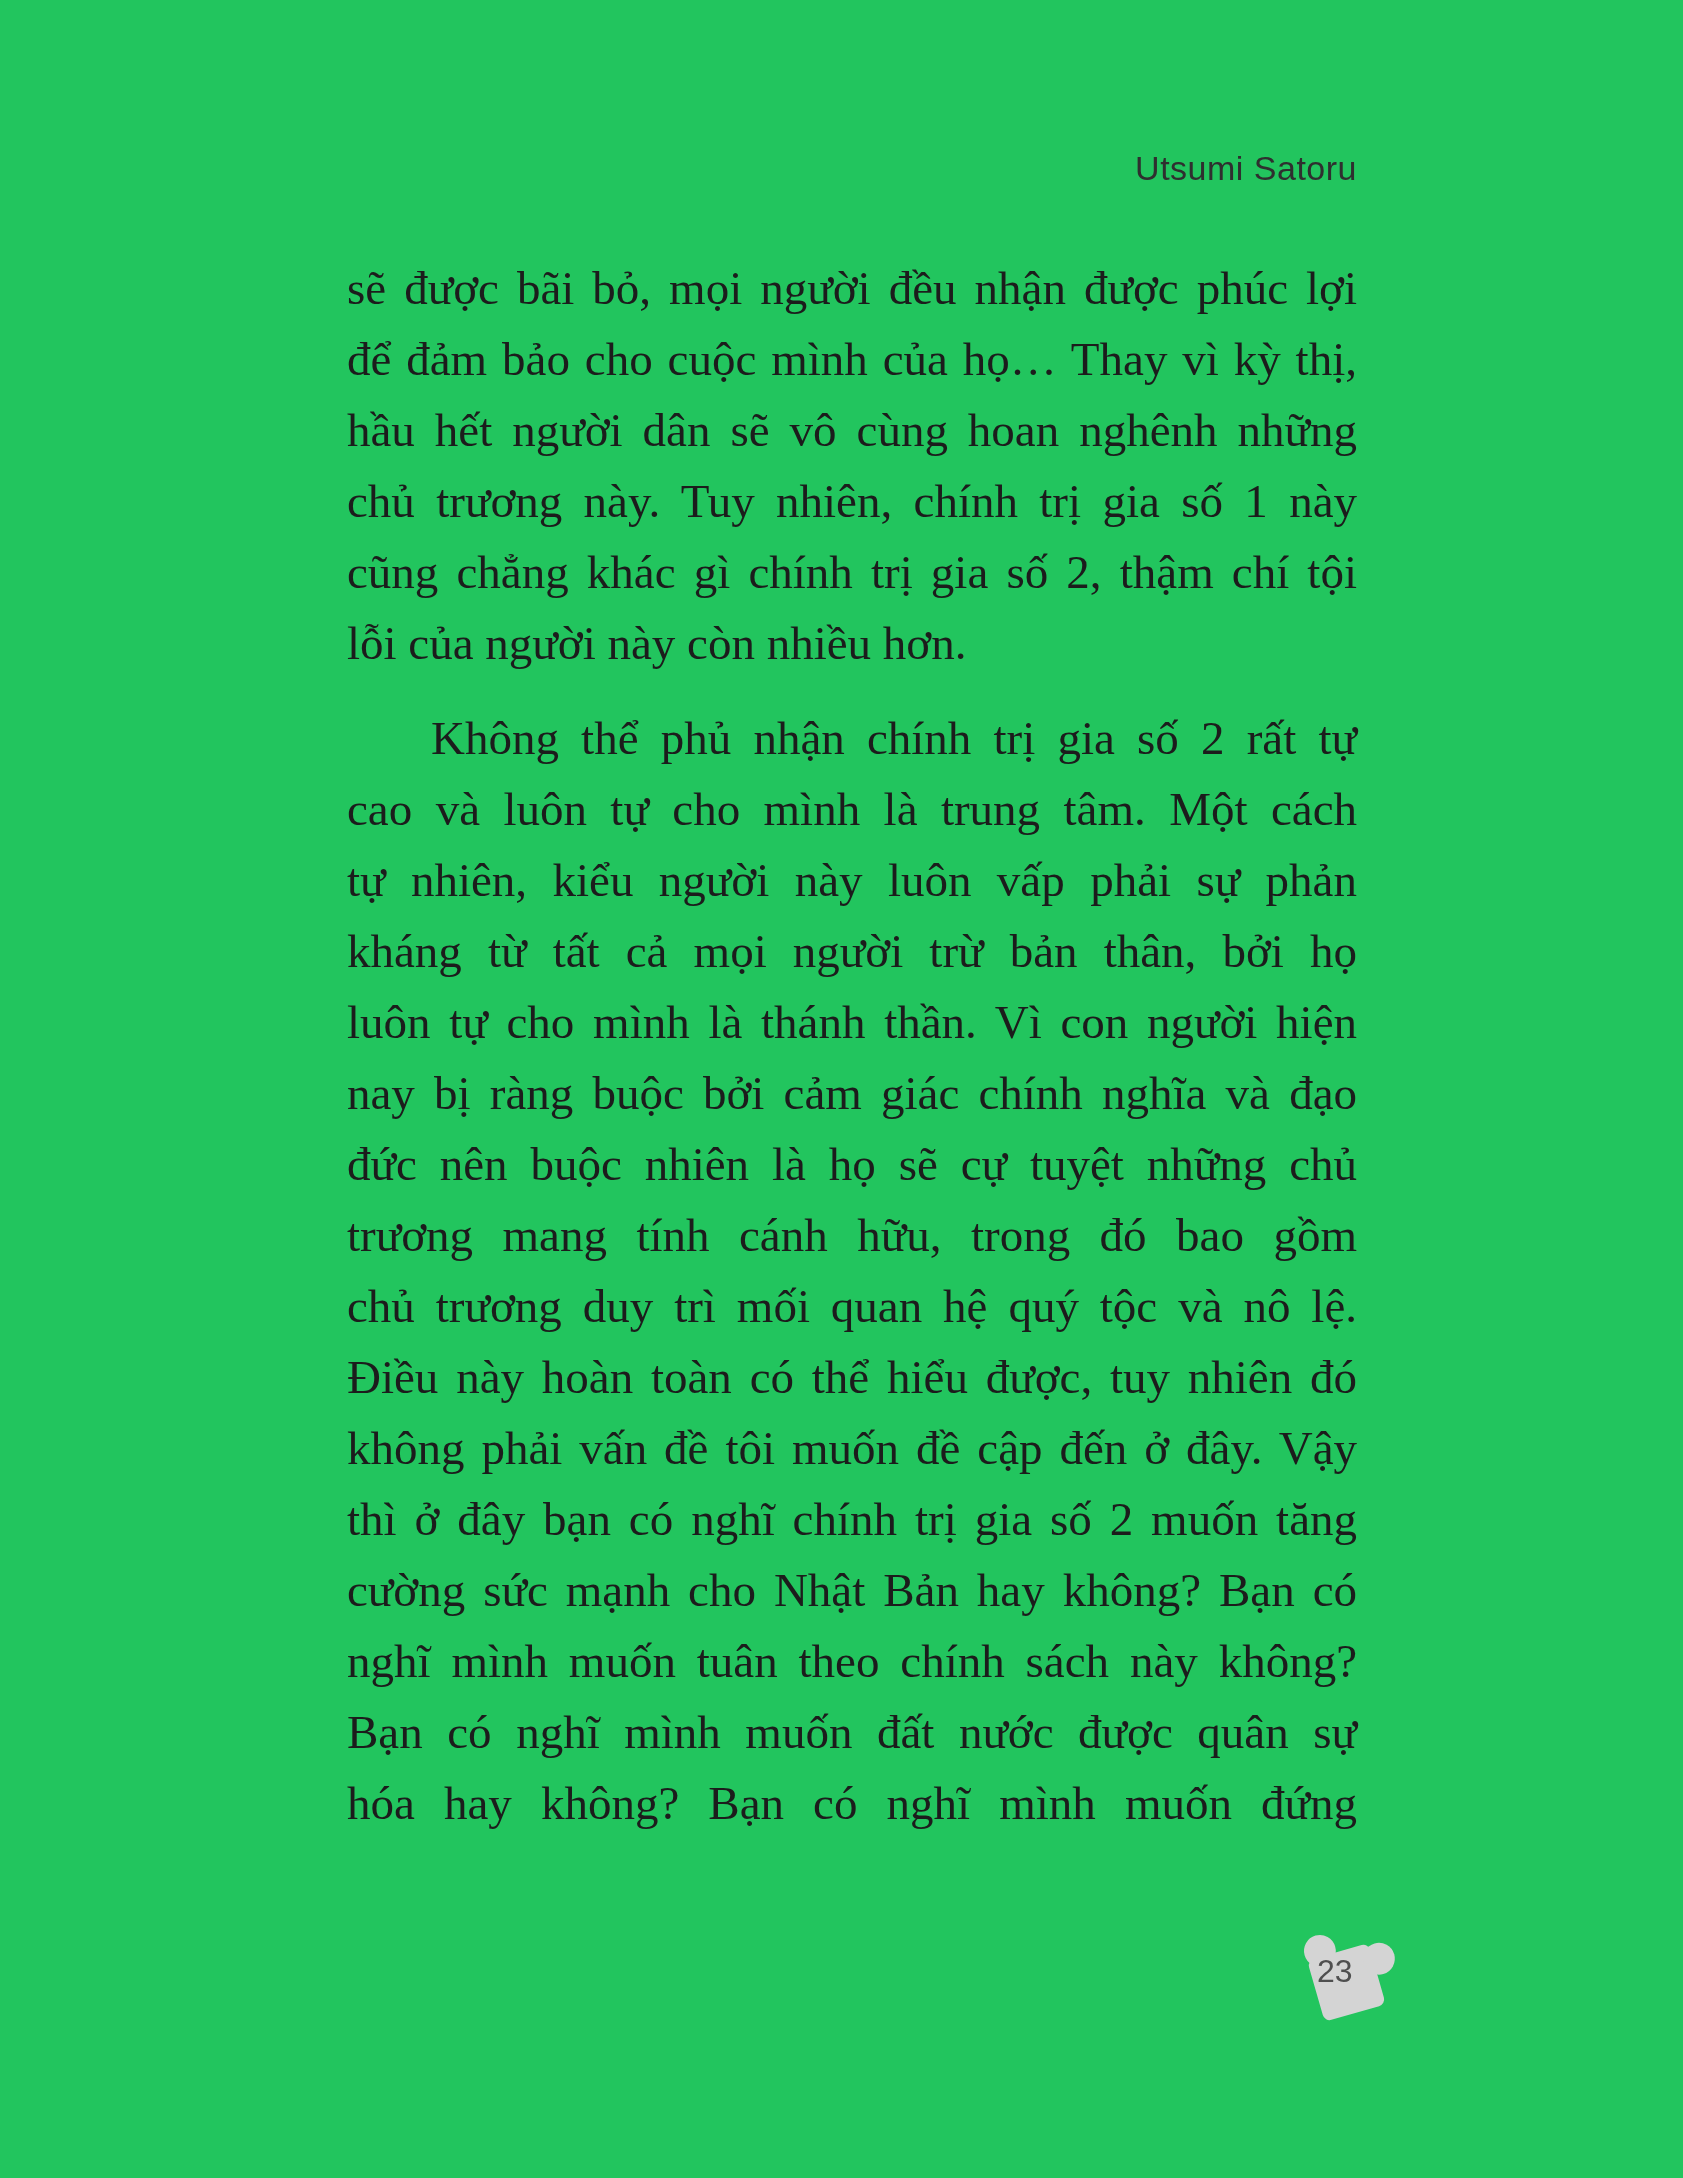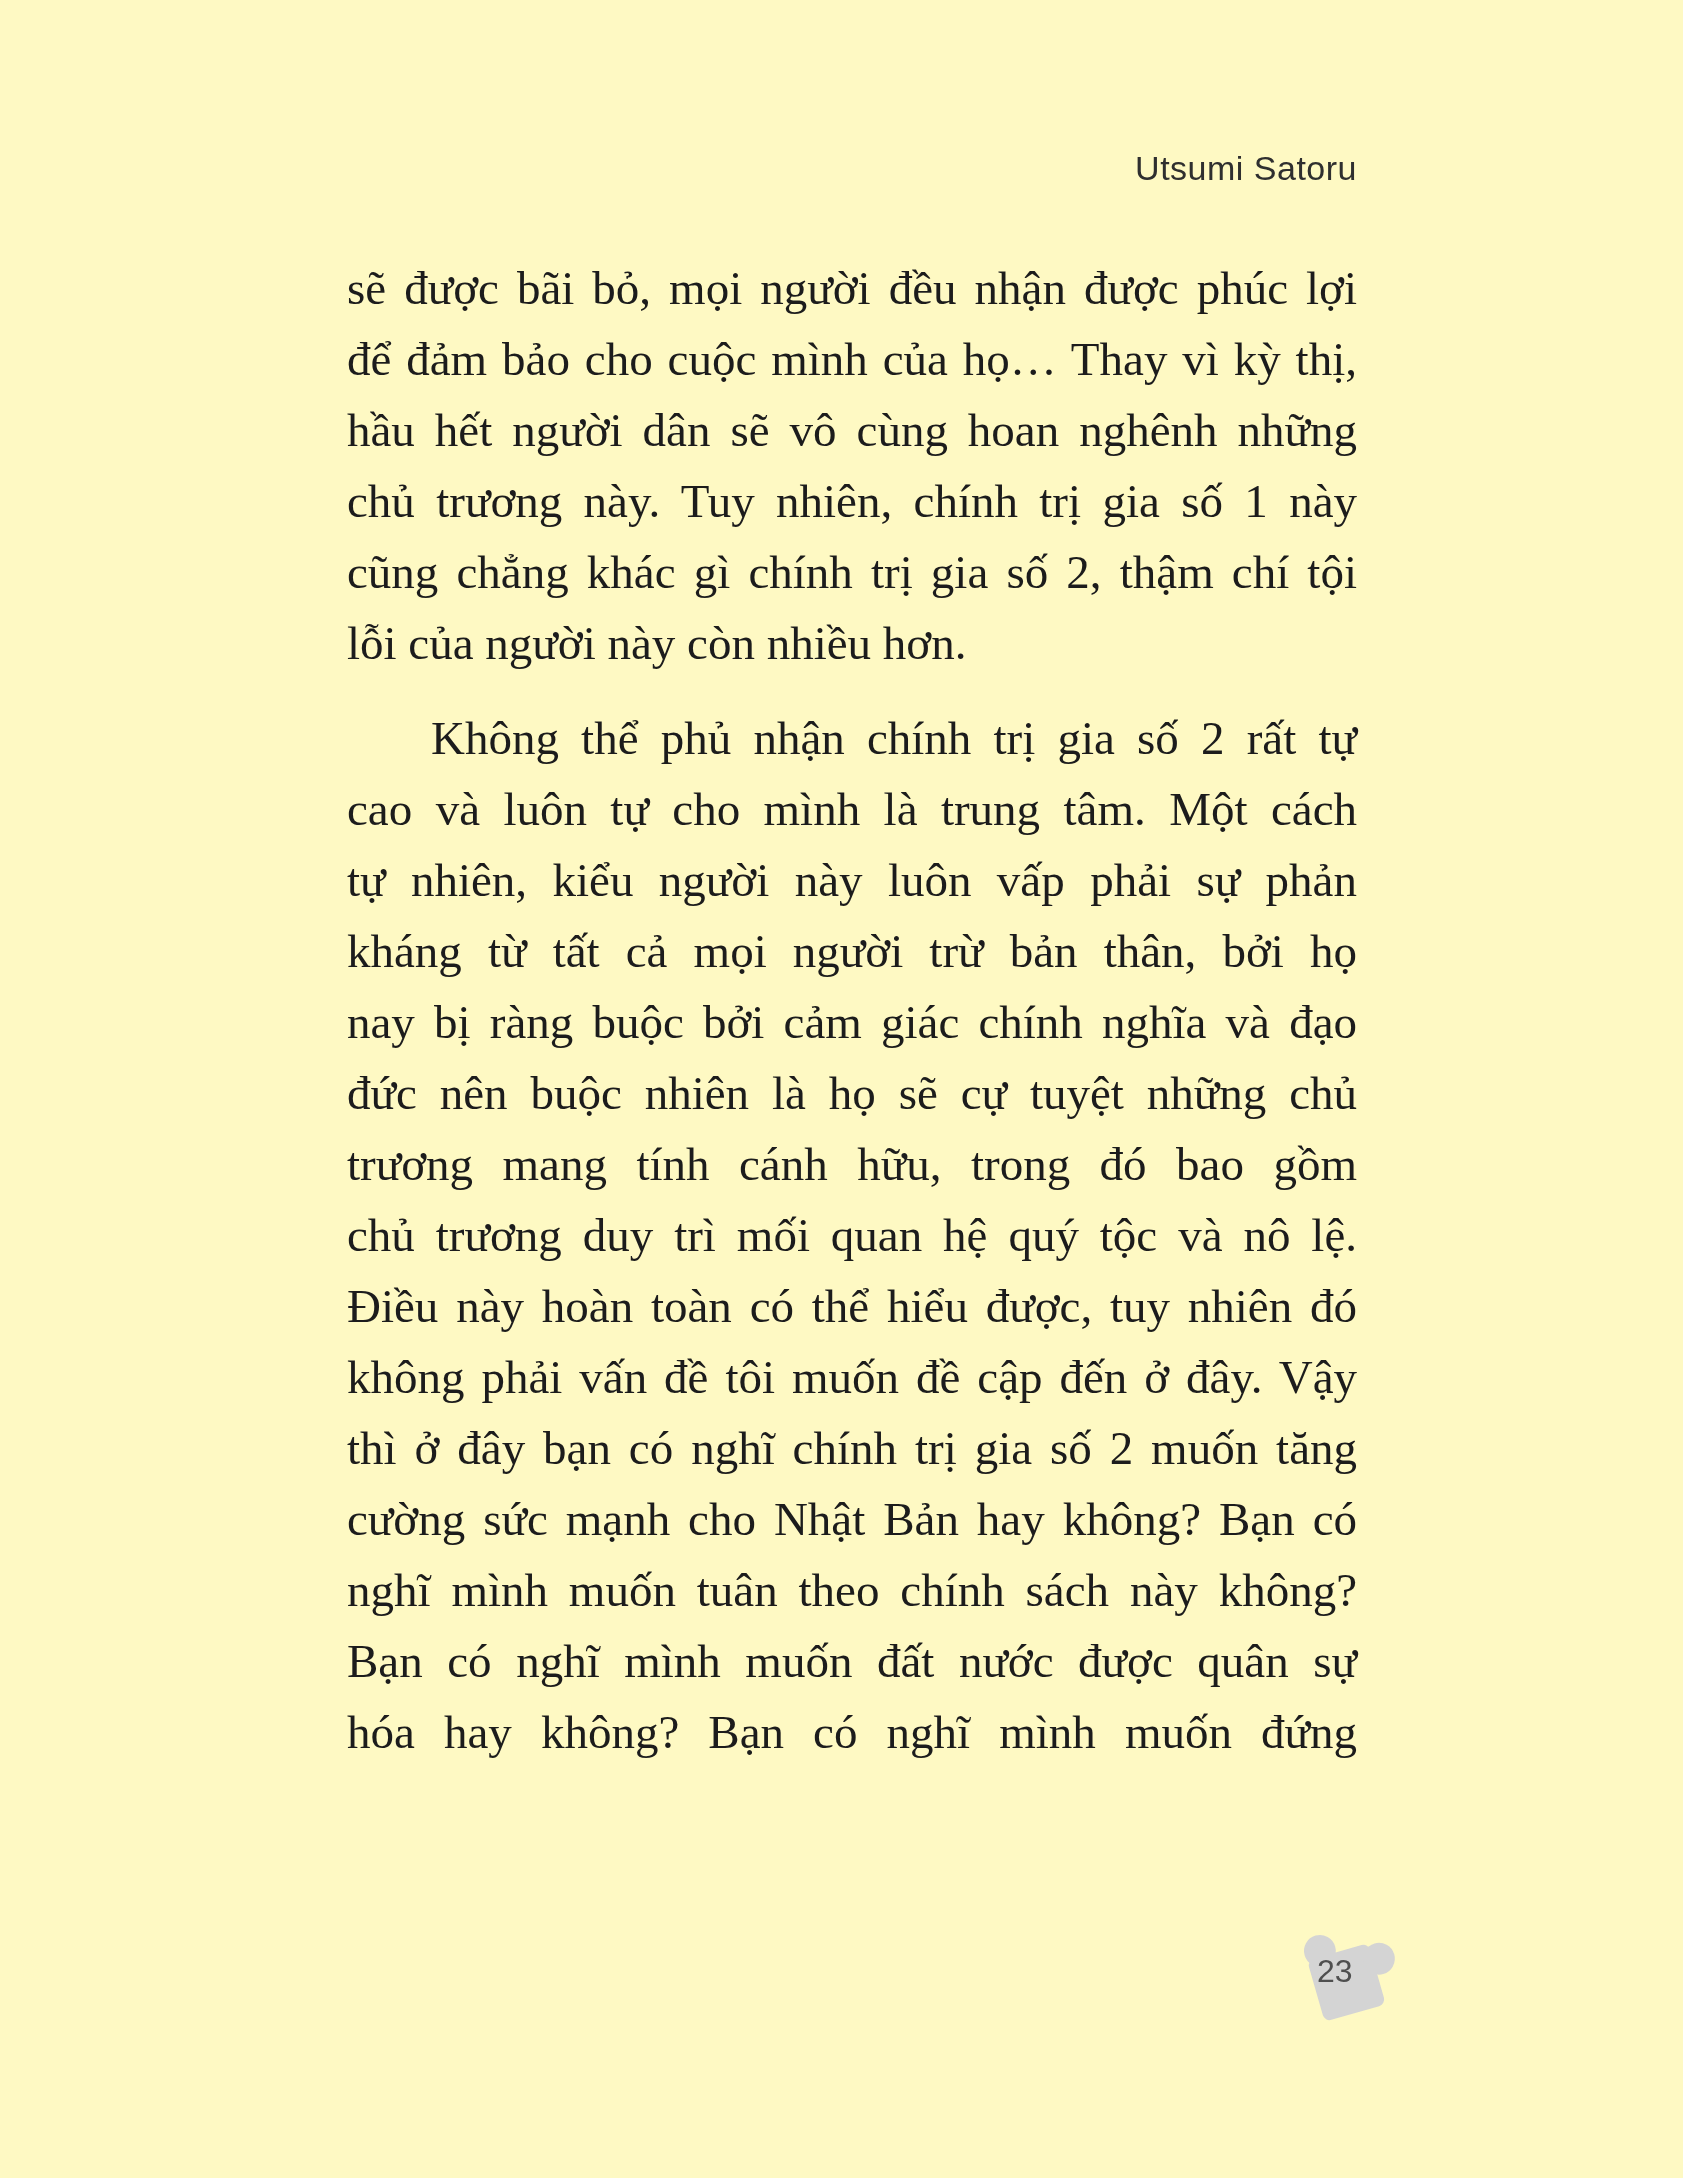--- a/index.html
+++ b/index.html
@@ -4,21 +4,21 @@
 <style>
   html, body {
     margin: 0;
     padding: 0;
     background: #ffffff;
   }
   .page {
     position: relative;
     width: 1683px;
     height: 2178px;
-    background: #fef9c3;
+    background: #22c55e;
     overflow: hidden;
     font-family: "Liberation Serif", serif;
   }
   .running-header {
     position: absolute;
     top: 145px;
     left: 347px;
     width: 1010px;
     height: 46px;
     line-height: 46px;
@@ -91,20 +91,21 @@
       <div class="line">chủ trương này. Tuy nhiên, chính trị gia số 1 này</div>
       <div class="line">cũng chẳng khác gì chính trị gia số 2, thậm chí tội</div>
       <div class="line para-end">lỗi của người này còn nhiều hơn.</div>
     </div>
 
     <div class="paragraph second">
       <div class="line indent">Không thể phủ nhận chính trị gia số 2 rất tự</div>
       <div class="line">cao và luôn tự cho mình là trung tâm. Một cách</div>
       <div class="line">tự nhiên, kiểu người này luôn vấp phải sự phản</div>
       <div class="line">kháng từ tất cả mọi người trừ bản thân, bởi họ</div>
+      <div class="line">luôn tự cho mình là thánh thần. Vì con người hiện</div>
       <div class="line">nay bị ràng buộc bởi cảm giác chính nghĩa và đạo</div>
       <div class="line">đức nên buộc nhiên là họ sẽ cự tuyệt những chủ</div>
       <div class="line">trương mang tính cánh hữu, trong đó bao gồm</div>
       <div class="line">chủ trương duy trì mối quan hệ quý tộc và nô lệ.</div>
       <div class="line">Điều này hoàn toàn có thể hiểu được, tuy nhiên đó</div>
       <div class="line">không phải vấn đề tôi muốn đề cập đến ở đây. Vậy</div>
       <div class="line">thì ở đây bạn có nghĩ chính trị gia số 2 muốn tăng</div>
       <div class="line">cường sức mạnh cho Nhật Bản hay không? Bạn có</div>
       <div class="line">nghĩ mình muốn tuân theo chính sách này không?</div>
       <div class="line">Bạn có nghĩ mình muốn đất nước được quân sự</div>

